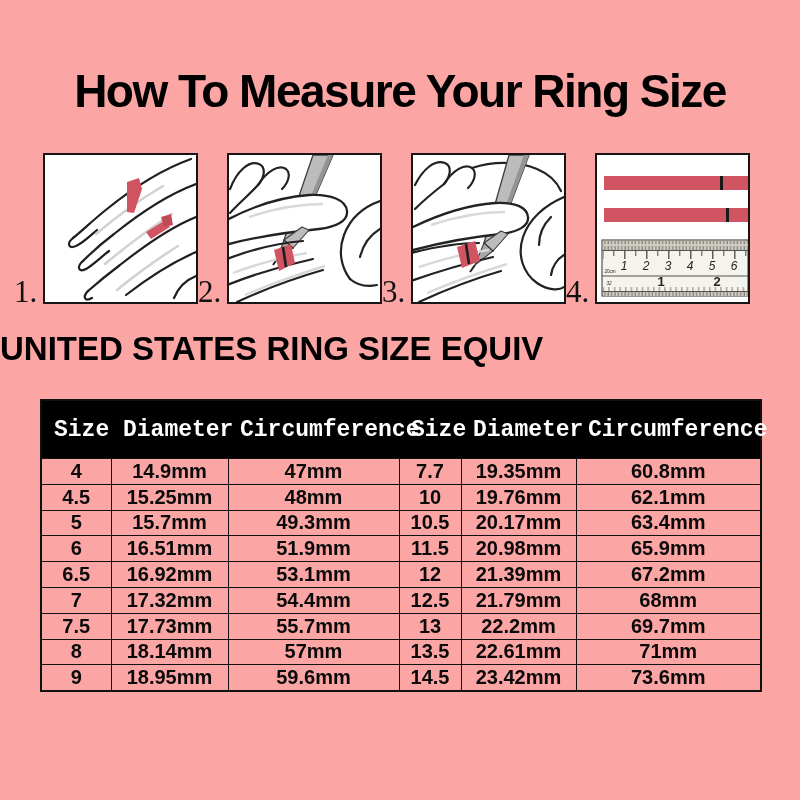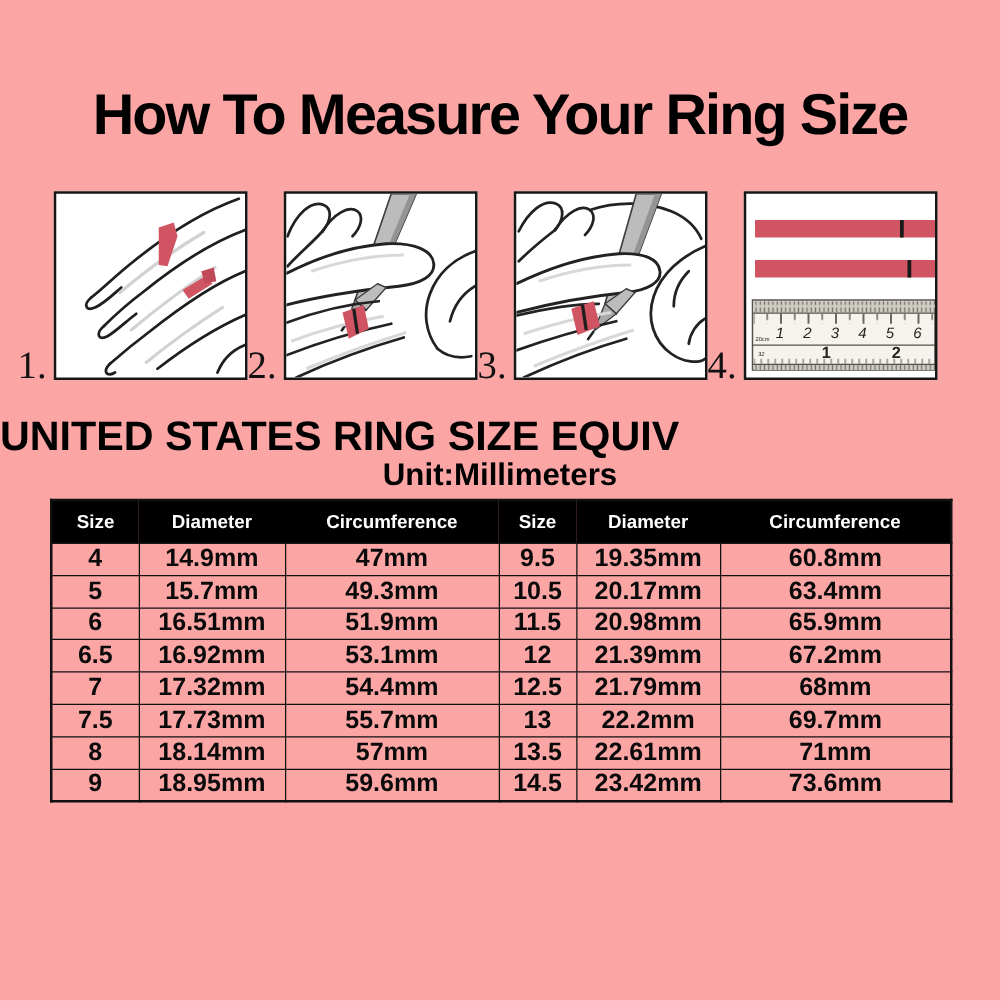--- a/index.html
+++ b/index.html
@@ -39,21 +39,21 @@
     position:absolute;top:366px;left:0;right:0;text-align:center;
     font-size:25px;font-weight:700;margin:0;
   }
   table.size-table{
     position:absolute;top:399px;left:40px;width:720px;
     border-collapse:collapse;table-layout:fixed;
     border:2.5px solid #111;
   }
   table.size-table th{
     background:var(--table-header-bg);color:var(--table-header-text);
-    font-size:15px;font-weight:700;height:33px;padding:0;border:none;
+    font-size:23px;font-weight:700;height:33px;padding:12px;border:none;font-family:Liberation Mono, monospace;
   }
   table.size-table td{
     font-size:20px;font-weight:700;text-align:center;vertical-align:middle;
     height:24.8px;padding:0;border:1.5px solid #111;color:#0a0a0a;
     white-space:nowrap;
   }
 </style>
 </head>
 <body>
 
@@ -217,21 +217,20 @@
             <line x1="5" y1="136.5" x2="151" y2="136.5" stroke="#55524b" stroke-width="1"></line>
             <rect x="6" y="137" width="145" height="4" fill="url(#pd1)"></rect>
           </g>
         </svg>
       </div>
     </div>
 
   </div>
 
   <h2 class="eq-heading">UNITED STATES RING SIZE EQUIV</h2>
-  <h3 class="eq-sub">Unit:Millimeters</h3>
 
   <table class="size-table">
     <colgroup>
       <col style="width:70px">
         <col style="width:117px">
         <col style="width:171px">
       <col style="width:62px">
         <col style="width:115px">
         <col style="width:185px">
     </colgroup>
@@ -243,23 +242,31 @@
           <th>Size</th>
           <th>Diameter</th>
           <th>Circumference</th>
         </tr>
     </thead>
     <tbody>
         <tr>
           <td>4</td>
           <td>14.9mm</td>
           <td>47mm</td>
-          <td>9.5</td>
+          <td>7.7</td>
           <td>19.35mm</td>
           <td>60.8mm</td>
+        </tr>
+        <tr>
+          <td>4.5</td>
+          <td>15.25mm</td>
+          <td>48mm</td>
+          <td>10</td>
+          <td>19.76mm</td>
+          <td>62.1mm</td>
         </tr>
         <tr>
           <td>5</td>
           <td>15.7mm</td>
           <td>49.3mm</td>
           <td>10.5</td>
           <td>20.17mm</td>
           <td>63.4mm</td>
         </tr>
         <tr>

